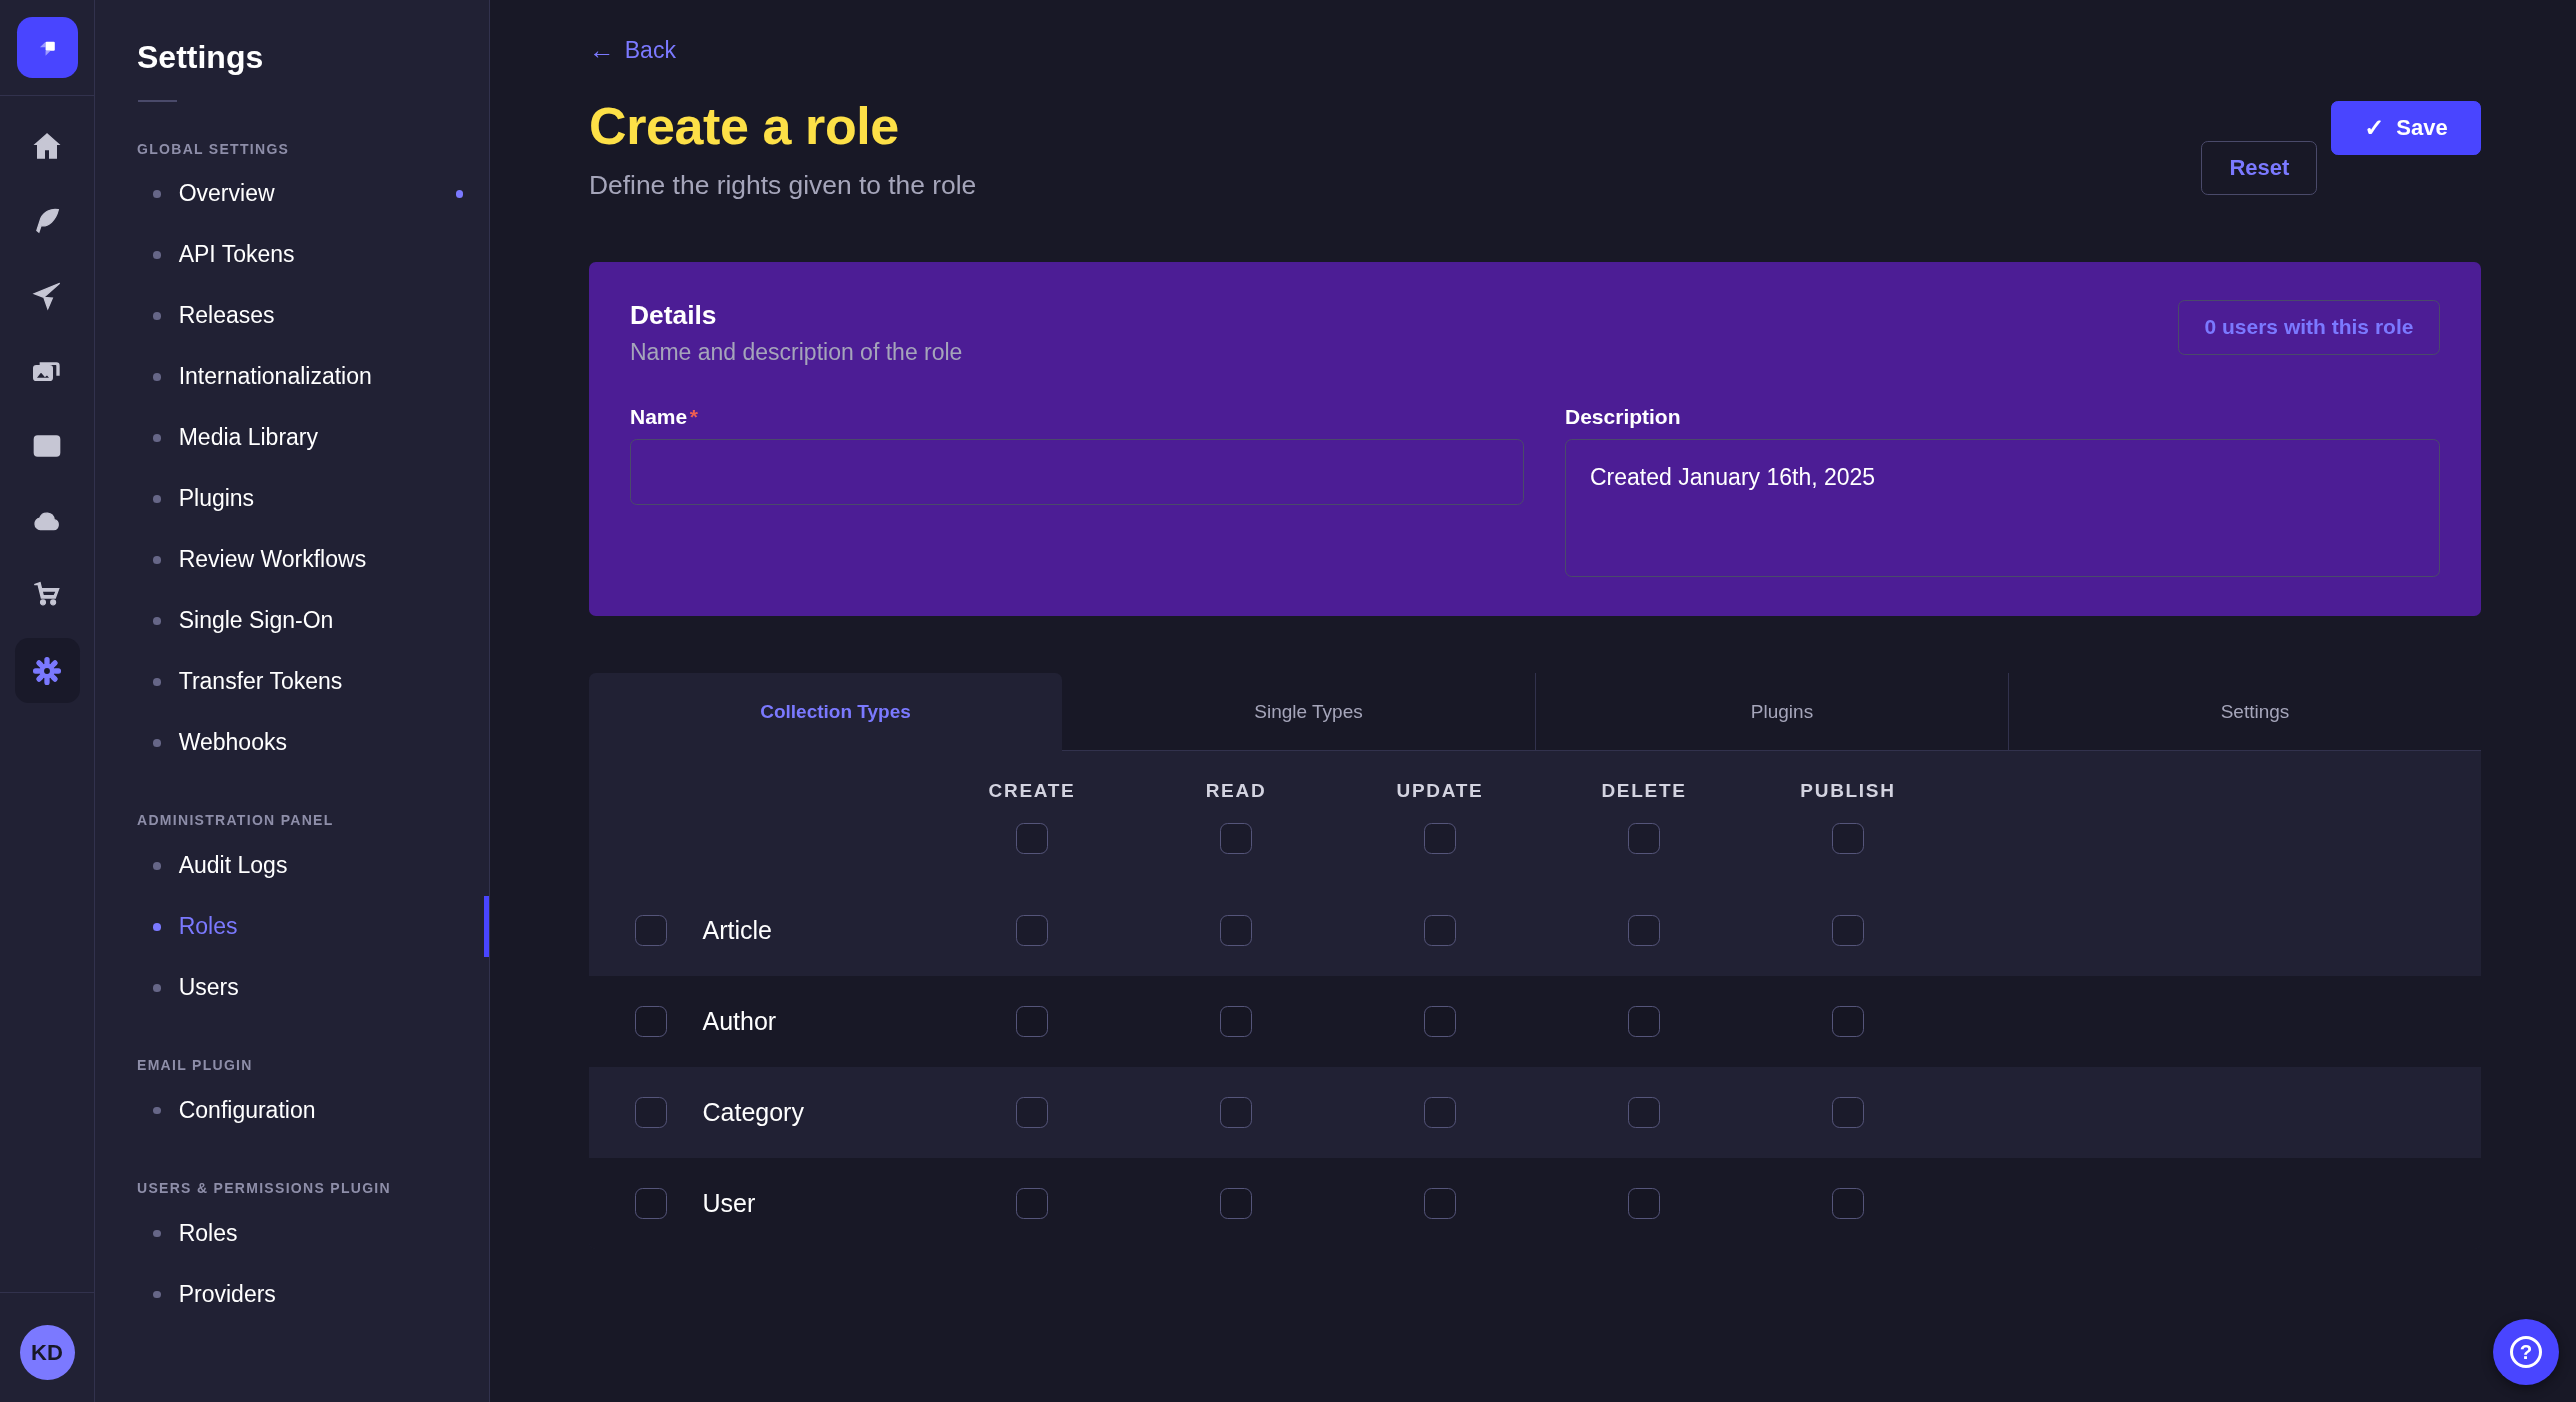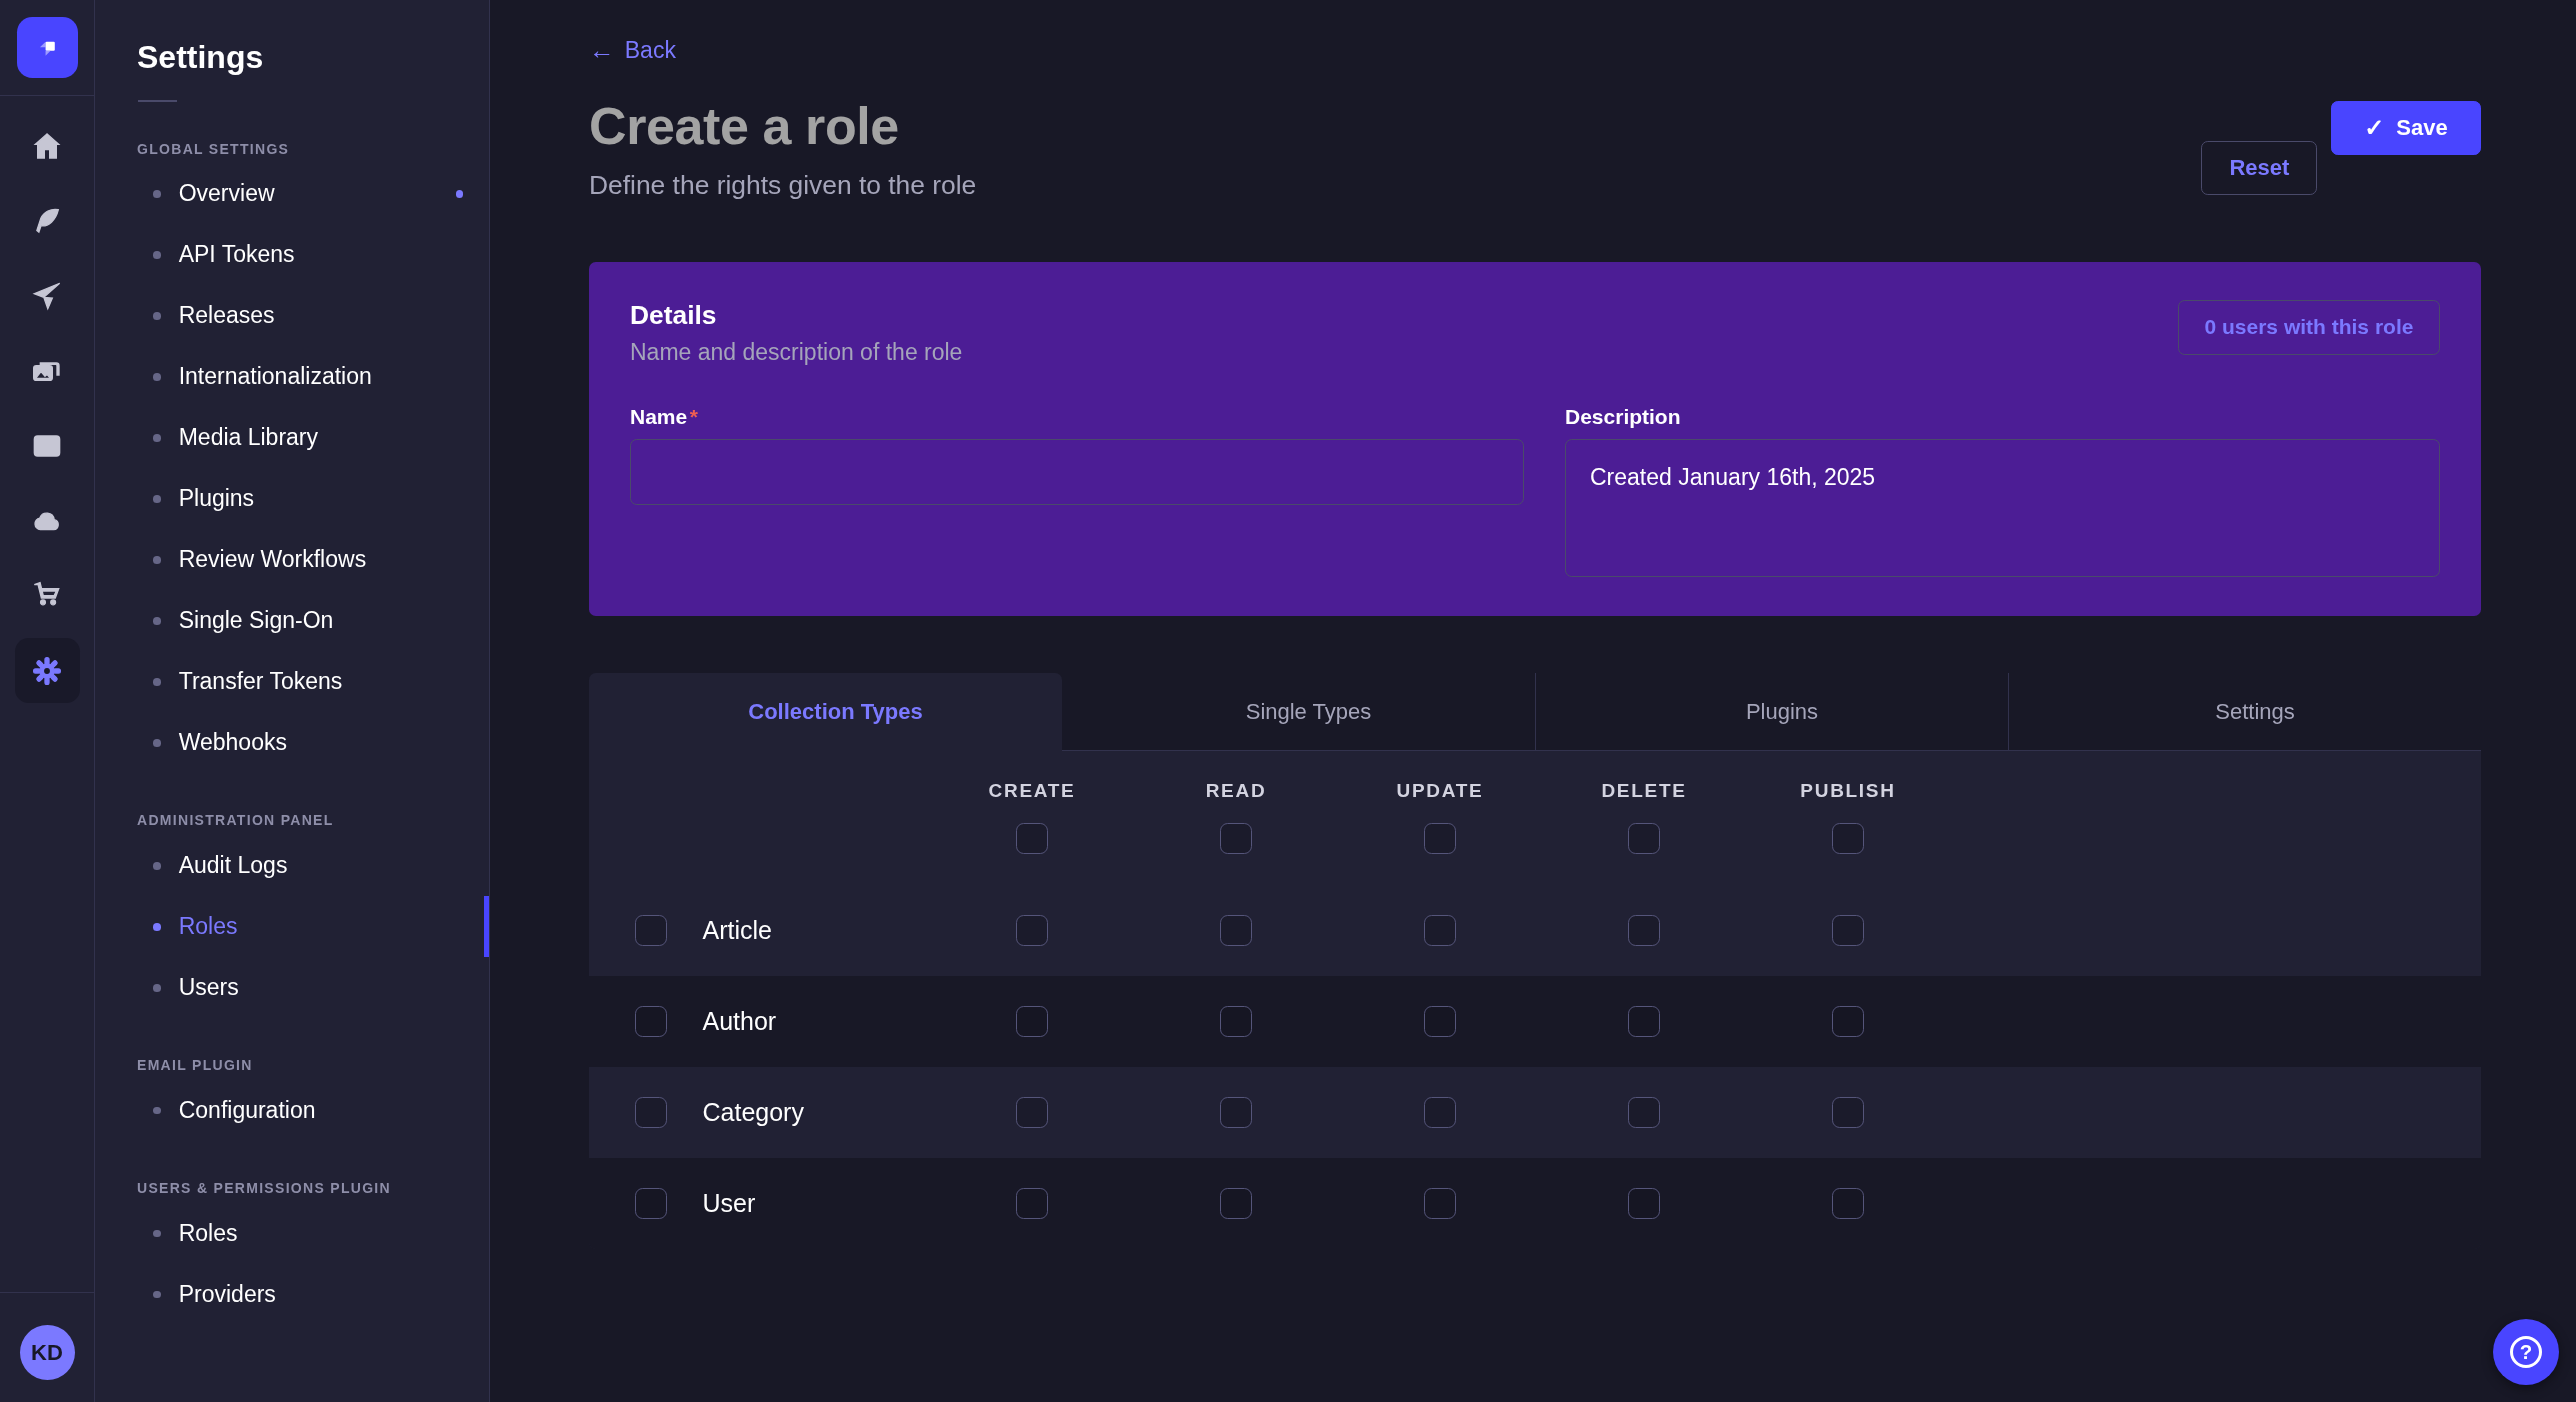--- a/index.html
+++ b/index.html
@@ -40,21 +40,21 @@
   .nav-item.active .nav-item-label { color:#7b79ff; }
   .nav-item.active::after { content:""; position:absolute; right:0; top:0; bottom:0; width:5.1px; background:#4945ff; }
   .notif-dot { margin-left:auto; width:7.7px; height:7.7px; border-radius:50%; background:#7b79ff; }
 
   
   .main { flex:1; background:#181826; padding:37px 95px 0 99px; position:relative; }
   .back-link { display:inline-flex; align-items:center; gap:10.2px; color:#7b79ff; font-size:23px;
     font-weight:500; cursor:pointer; }
   .back-arrow { font-size:25.6px; line-height:1; }
   .header-row { display:flex; align-items:flex-start; margin-top:32px; }
-  .page-title { color:#a3a3a3; font-size:52px; font-weight:700; letter-spacing:-0.4px; }
+  .page-title { color:#fde047; font-size:52px; font-weight:700; letter-spacing:-0.4px; }
   .page-subtitle { margin-top:13.6px; color:#a5a5ba; font-size:26.4px; }
   .header-actions { margin-left:auto; display:flex; gap:13.6px; margin-top:5.1px; }
   .btn { height:54px; border-radius:6.8px; font-size:22px; font-weight:700; display:flex;
     align-items:center; justify-content:center; cursor:pointer; }
   .btn-reset { width:116px; background:transparent; border:1.7px solid #4a4a6a; color:#7b79ff;margin-top:40px; }
   .btn-save { width:150px; background:#4945ff; border:1.7px solid #4945ff; color:#ffffff; gap:12px; }
   .check-icon { font-size:24px; font-weight:700; }
 
   
   .card { margin-top:61px; background:#4c1d95; border-radius:6.8px; padding:38px 41px 39px; }
@@ -70,21 +70,21 @@
   .field-label { color:#ffffff; font-size:21px; font-weight:700; margin-bottom:10.2px; }
   .req { color:#ee5e52; margin-left:2.6px; }
   .text-input { height:66px; background:transparent; border:1.7px solid #4a4a6a; border-radius:6.8px;
     color:#ffffff; font-size:23px; padding:0 24px; font-family:"Liberation Sans", sans-serif; outline:none; }
   .text-area { height:138px; background:transparent; border:1.7px solid #4a4a6a; border-radius:6.8px;
     color:#ffffff; font-size:23px; padding:20.4px 24px; font-family:"Liberation Sans", sans-serif;
     resize:none; outline:none; line-height:1.45; }
 
   
   .tabs { margin-top:57px; display:grid; grid-template-columns:repeat(4,1fr); height:78px; }
-  .tab { display:flex; align-items:center; justify-content:center; font-size:22px; color:#a5a5ba;
+  .tab { display:flex; align-items:center; justify-content:center; font-size:19px; color:#a5a5ba;
     background:#181826; border-bottom:1.7px solid #32324d; cursor:pointer;padding-left:20px; }
   .tab.active { background:#212134; color:#7b79ff; font-weight:700; border-bottom:none;
     border-radius:6.8px 6.8px 0 0; }
   .tab.divided { border-left:0.9px solid #32324d; }
 
   
   .perm-card { background:#212134; border-radius:0 0 6.8px 6.8px; overflow:hidden; }
   .perm-grid-cols { display:grid; grid-template-columns:341px 204px 204px 204px 204px 204px 1fr; }
   .perm-head { padding:29px 0 31px; }
   .perm-col { display:flex; flex-direction:column; align-items:center; gap:20.4px; }

